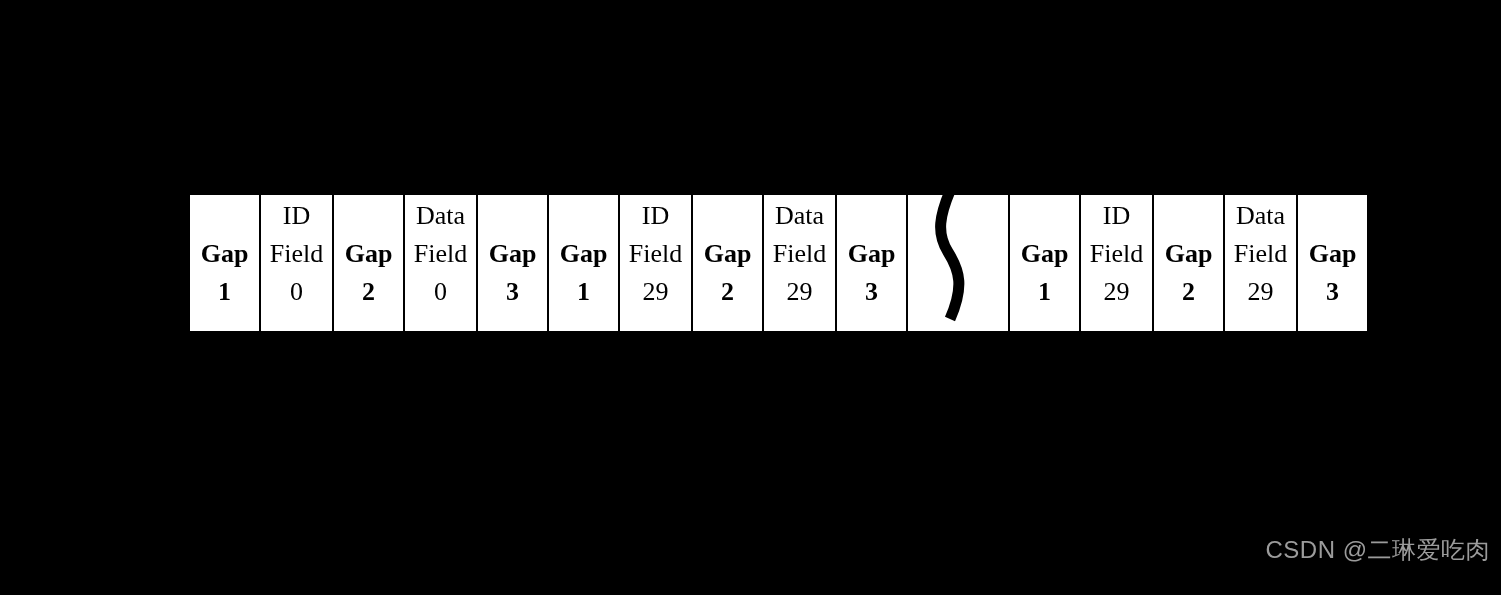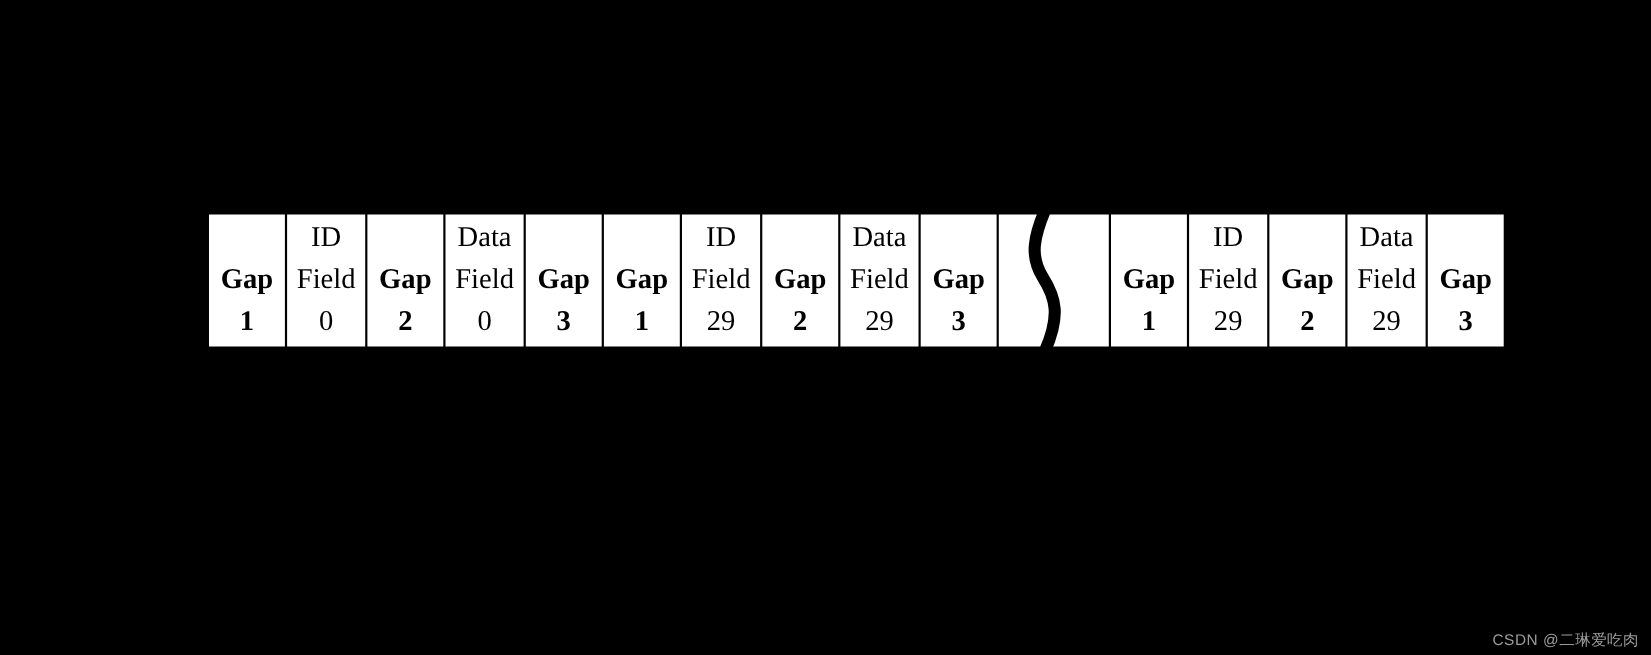--- a/index.html
+++ b/index.html
@@ -24,21 +24,21 @@
   .track-row {
     position: absolute;
     left: 190px; top: 195px;
     height: 120px;
     display: flex;
     column-gap: 2px;
     background: var(--bg);
   }
   .cell {
     background: var(--cell-bg);
-    height: 120px;
+    height: 136px;
     display: flex;
     flex-direction: column;
     align-items: stretch;
     padding-top: 2px;
   }
   .cell .line {
     height: 38px;
     line-height: 38px;
     font-size: 26px;
     color: var(--text);
@@ -53,23 +53,23 @@
     overflow: visible;
   }
   .cell.break svg {
     position: absolute;
     left: 0; top: -6px;
     width: 100px; height: 132px;
     overflow: visible;
   }
   .watermark {
     position: absolute;
-    right: 11px; top: 573px;
+    right: 11px; top: 534px;
     font-family: "Liberation Sans", sans-serif;
-    font-size: 14px;
+    font-size: 24px;
     letter-spacing: 0.5px;
     color: var(--wm-color);
   }
 </style>
 </head>
 <body>
 
 <div class="stage">
 
   <div class="track-row">

